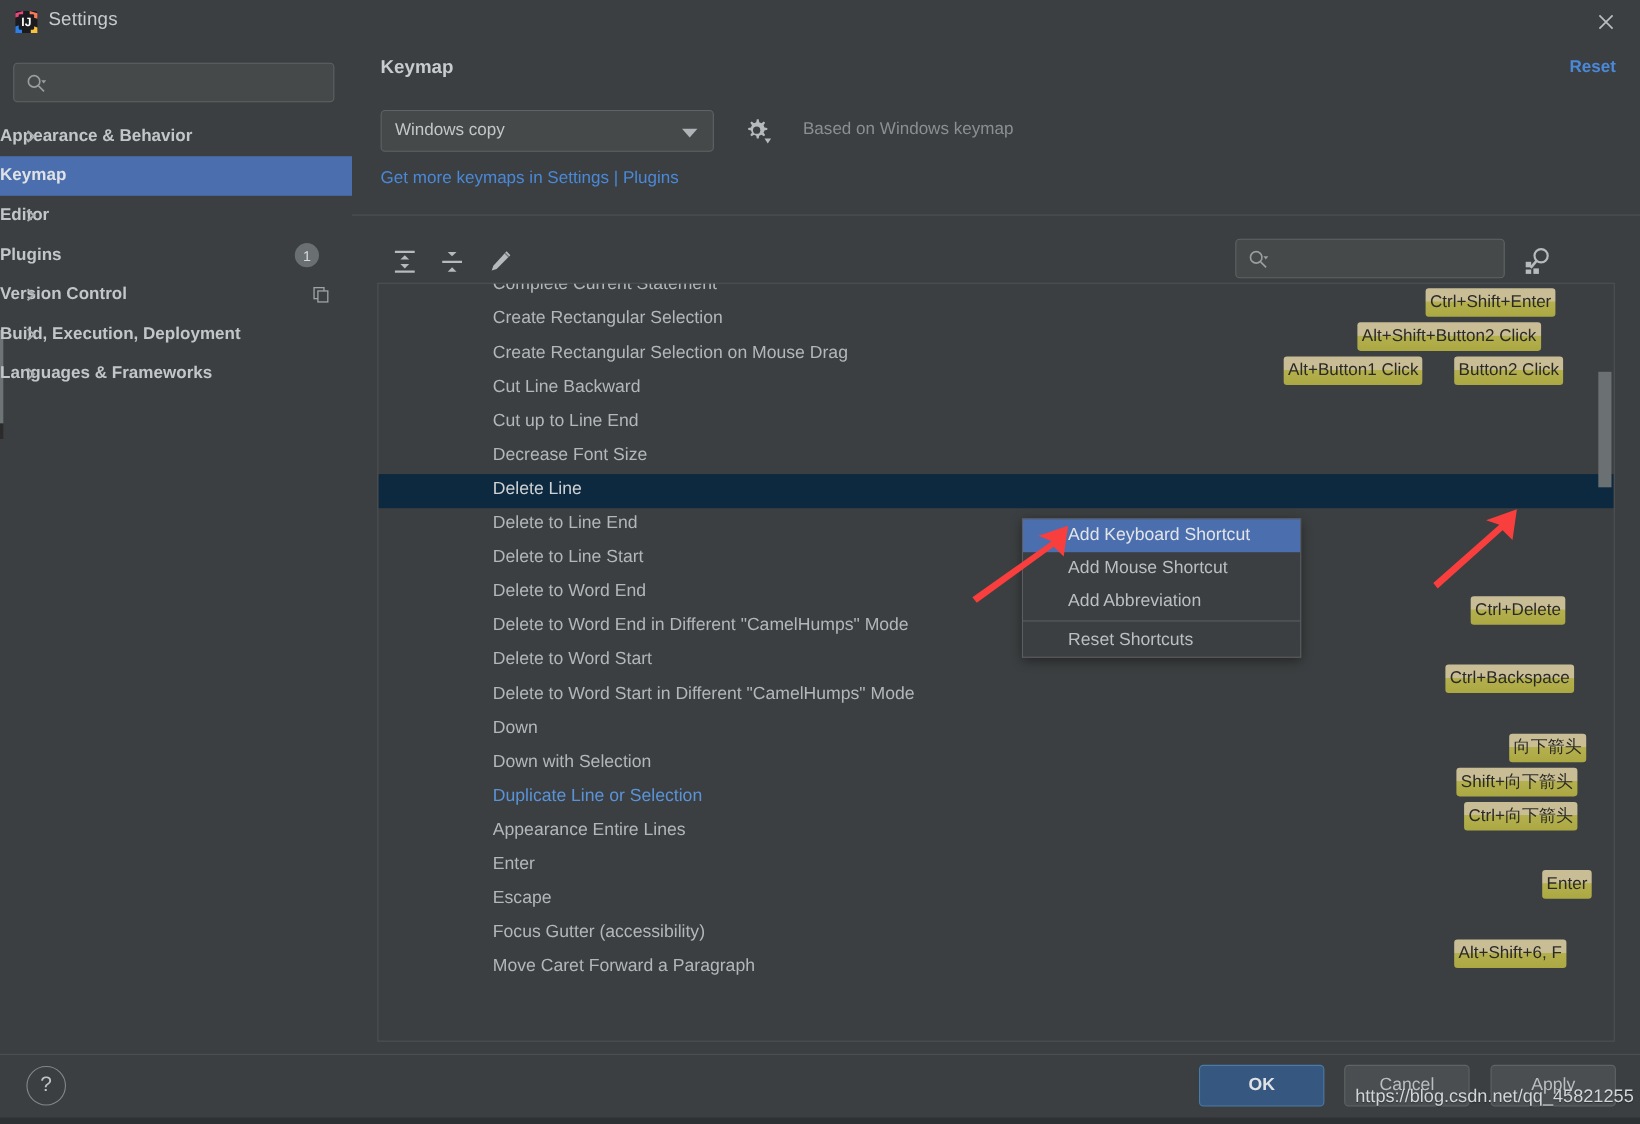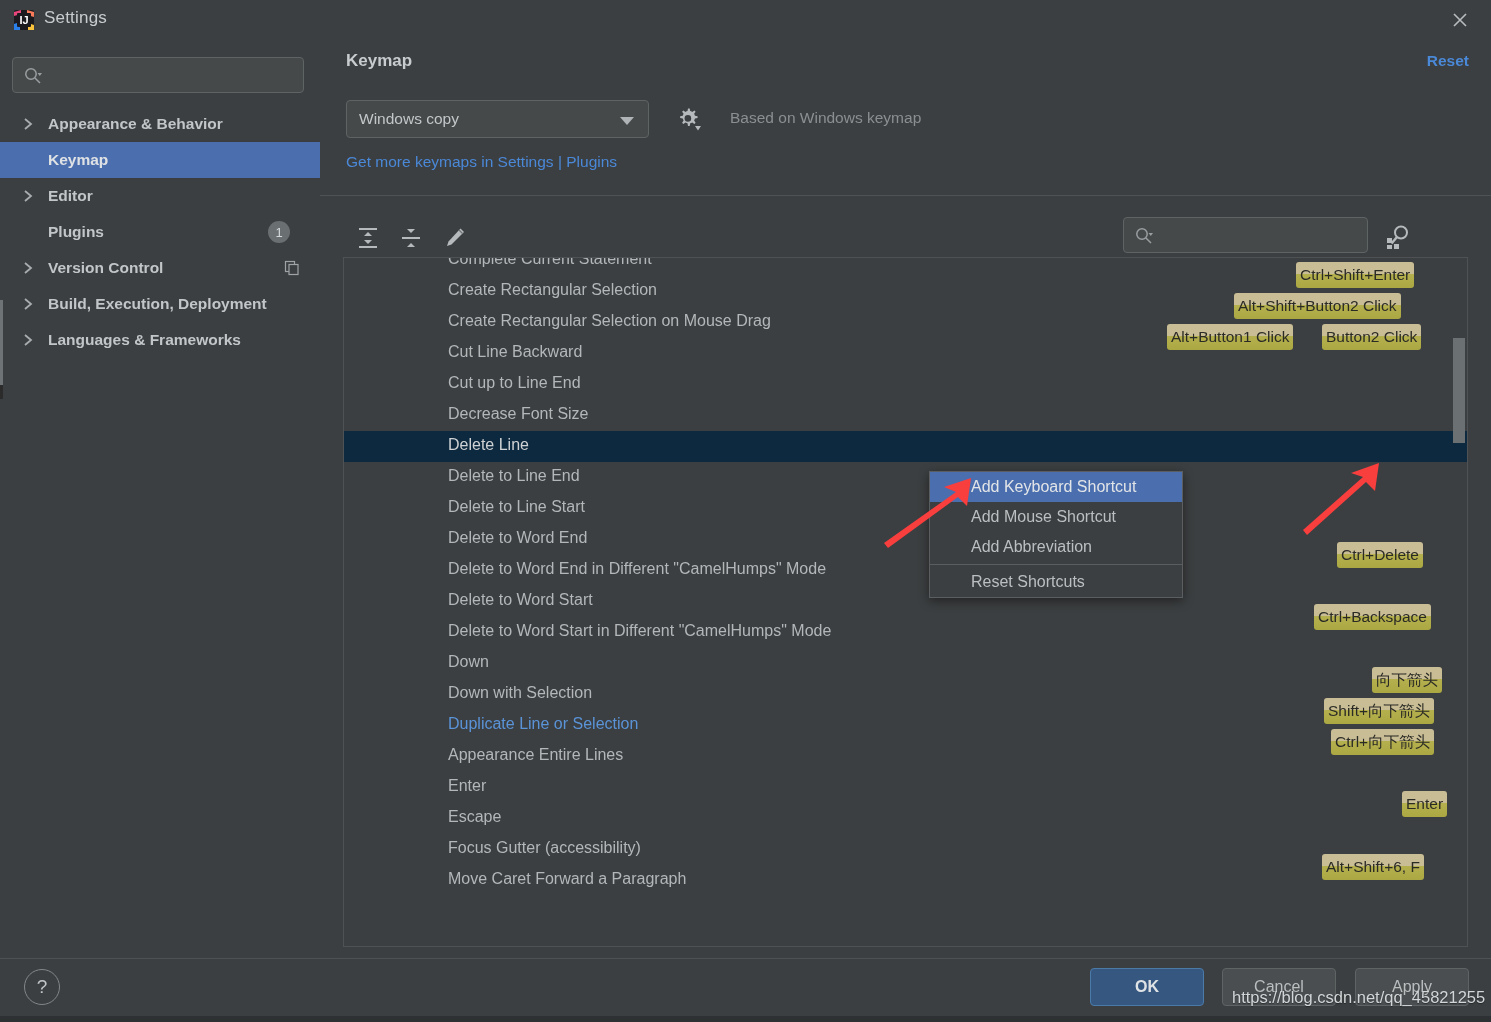--- a/index.html
+++ b/index.html
@@ -32,21 +32,21 @@
     position:absolute;left:36px;top:0;width:246px;height:34px;background:transparent;border:0;outline:0;
     color:#bbbbbb;font-size:14px;font-family:"Liberation Sans",sans-serif;
   }
   .tree{position:absolute;left:0;top:66px;width:320px;}
   .tree-item{
     position:relative;height:36px;display:flex;align-items:center;cursor:pointer;
     font-size:15.5px;font-weight:bold;color:#c3c6c8;
   }
   .tree-item.sel{background:#4b6eaf;color:#dfe2e4;}
   .tree-item .chev{position:absolute;left:22px;top:11px;width:12px;height:14px;}
-  .tree-item .lbl{margin-left:48px;}
+  .tree-item .lbl{}
   .tree-item .badge{
     position:absolute;right:30px;top:7px;min-width:22px;height:22px;border-radius:11px;
     background:#6a6f71;color:#d7dadc;font-size:13px;font-weight:normal;
     display:flex;align-items:center;justify-content:center;padding:0 6px;box-sizing:border-box;
   }
   .tree-item .copyicon{position:absolute;right:20px;top:10px;}
 
   
   .content{position:absolute;left:320px;top:40px;width:1171px;height:918px;background:#3c3f41;}
   .page-title{position:absolute;left:26px;top:11px;font-size:17px;font-weight:bold;color:#c9ccce;}

